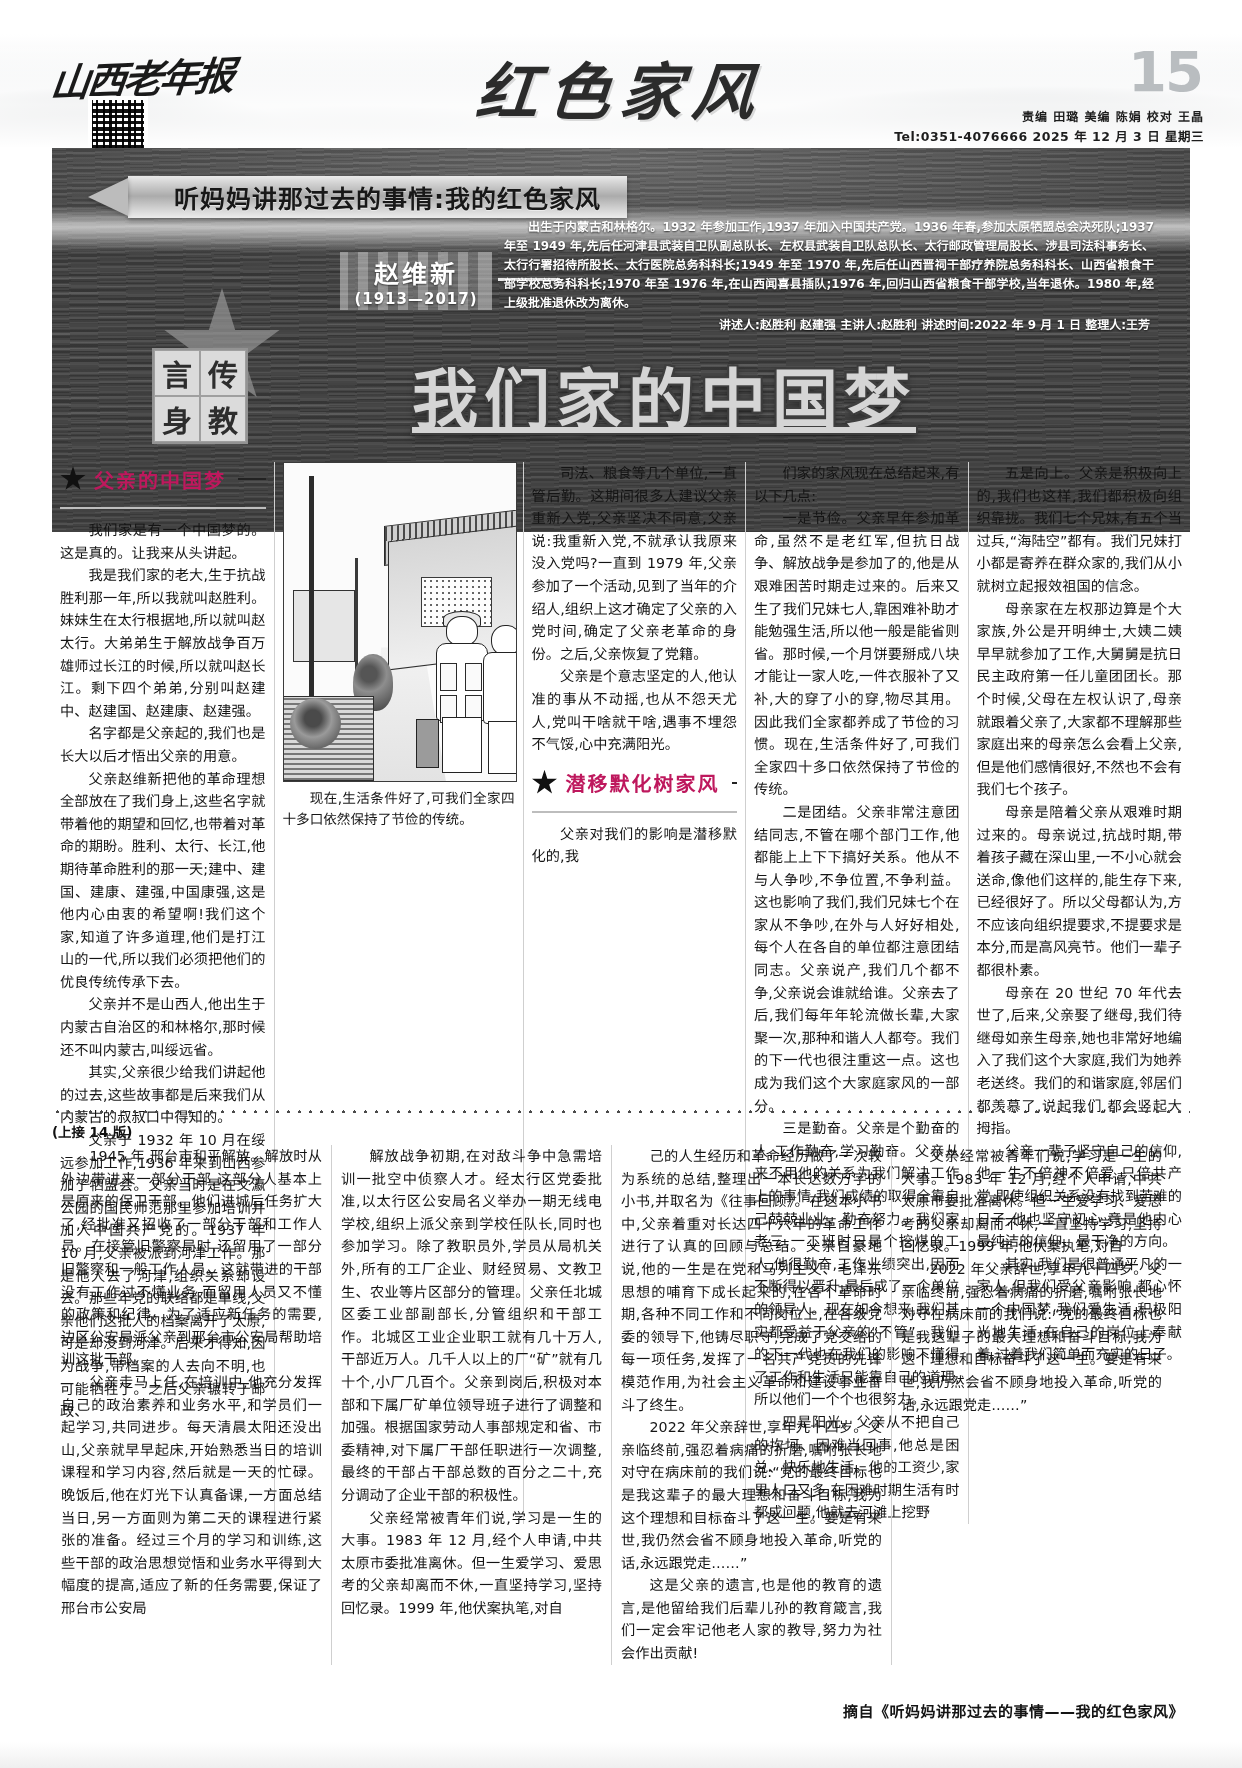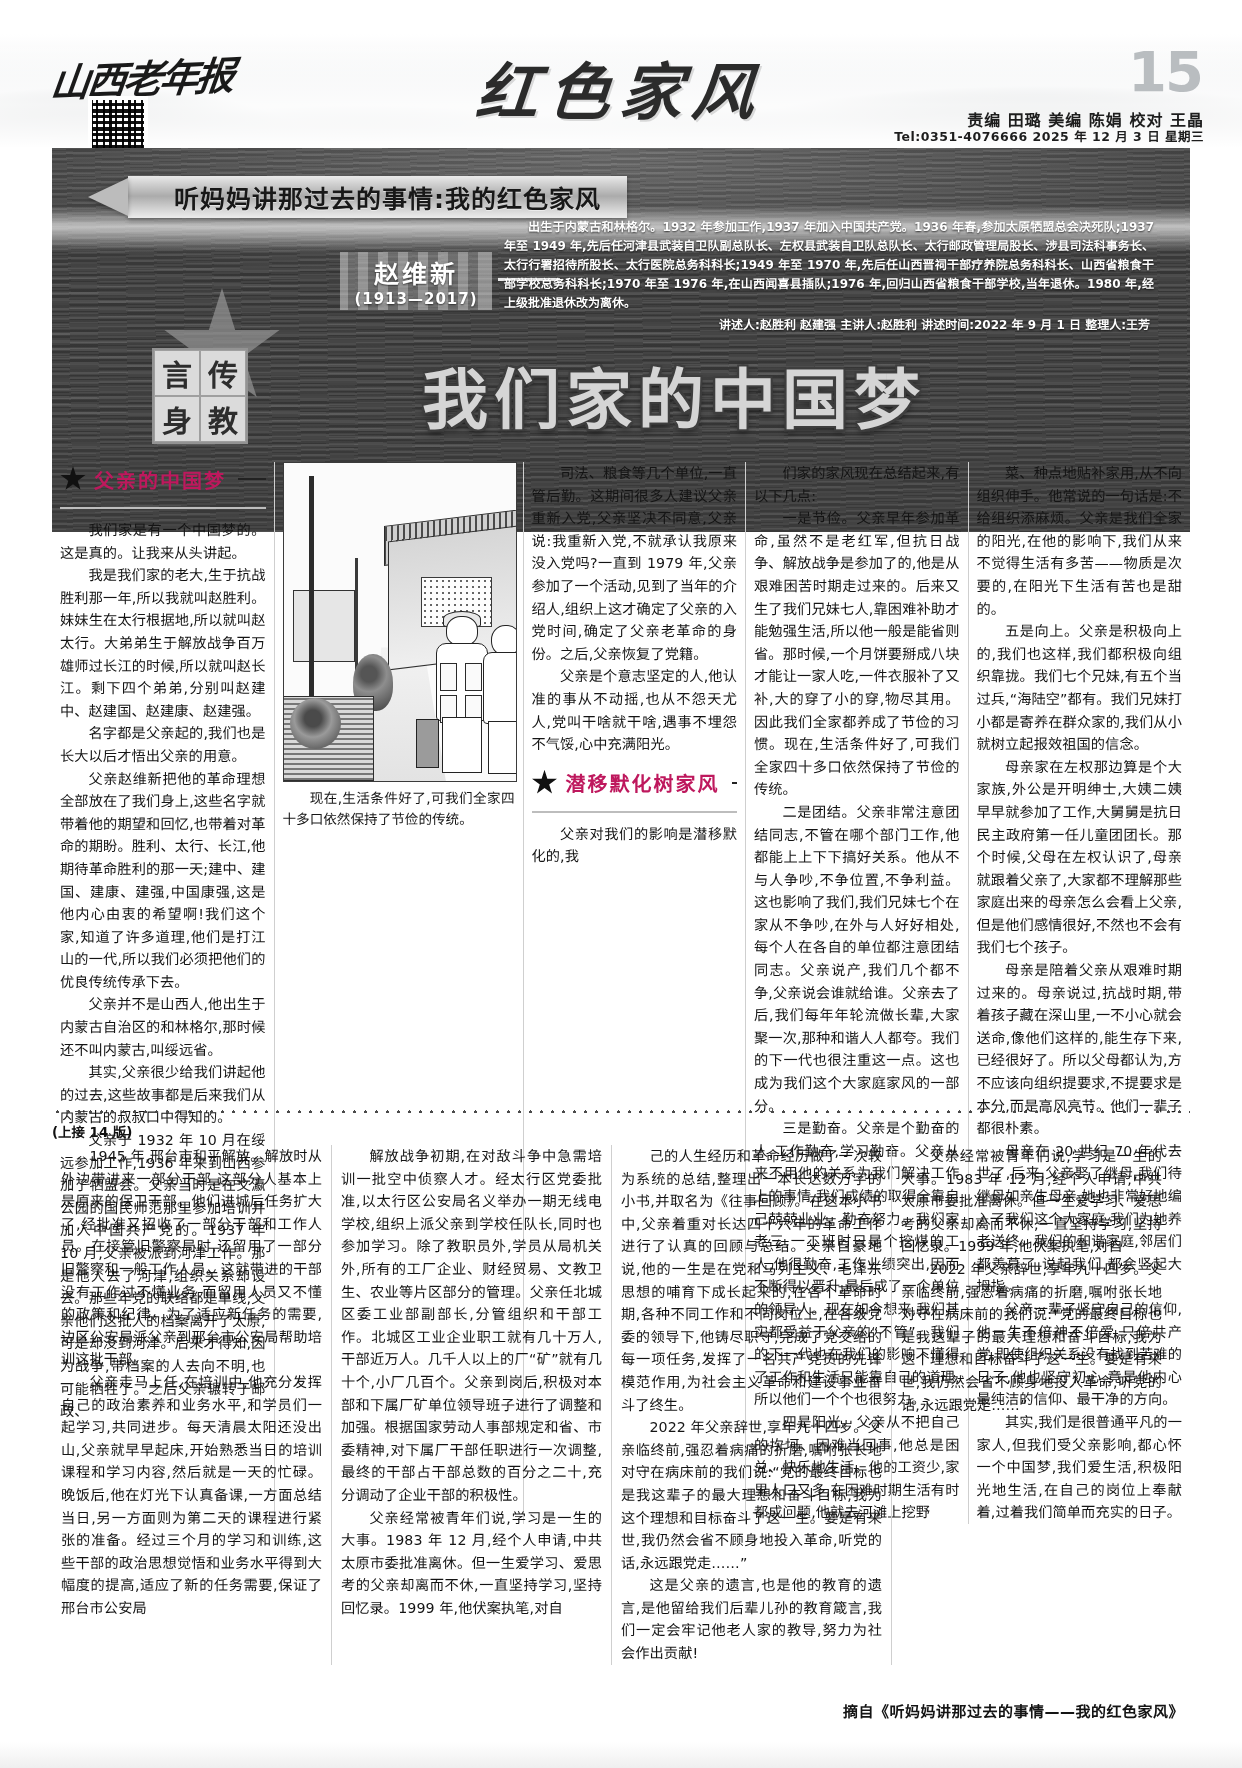--- a/index.html
+++ b/index.html
@@ -51,21 +51,21 @@
     text-shadow:2px 2px 0 rgba(120,120,120,.25);
   }
   .mast-pageno{
     position:absolute;right:40px;top:44px;
     font-family:"DejaVu Sans","Liberation Sans",sans-serif;
     font-size:56px;font-weight:700;color:#b9bdc0;line-height:1;
     letter-spacing:-2px;
   }
   .mast-credits{
     position:absolute;right:38px;top:107px;text-align:center;
-    font-size:16px;font-weight:700;color:#1d1d1d;letter-spacing:1px;white-space:nowrap;
+    font-size:12px;font-weight:700;color:#1d1d1d;letter-spacing:1px;white-space:nowrap;
   }
   .mast-tel{
     position:absolute;right:38px;top:126px;text-align:right;
     font-size:12.5px;font-weight:700;color:#1d1d1d;letter-spacing:.5px;white-space:nowrap;
   }
 
   
   .hero{
     position:absolute;left:52px;top:148px;width:1138px;height:384px;overflow:hidden;
     background:
@@ -151,27 +151,28 @@
     display:grid;grid-template-columns:1fr 1fr;grid-template-rows:1fr 1fr;
     background:#d9dbdc;border:2px solid #8e9497;
   }
   .seal span{
     display:flex;align-items:center;justify-content:center;
     font-size:30px;font-weight:700;color:#2a2d2f;
     border:1px solid #9aa0a3;
     font-family:"DejaVu Serif","Liberation Serif",serif;
   }
   .hero-headline{
-    position:absolute;left:370px;top:198px;
+    position:absolute;left:360px;top:198px;
     font-size:66px;font-weight:700;color:#d2d5d7;letter-spacing:6px;
     font-family:"DejaVu Sans","Liberation Sans",sans-serif;
     text-shadow:
       -2px -2px 0 #3a3f42, 2px -2px 0 #3a3f42, -2px 2px 0 #3a3f42, 2px 2px 0 #3a3f42,
       0 4px 7px rgba(0,0,0,.5);
     white-space:nowrap;
+    text-decoration:underline;
   }
 
   
   .article{position:absolute;left:52px;top:462px;width:1138px;}
   .cols{display:flex;gap:0;}
   .col{width:232px;padding:0 8px;box-sizing:content-box;}
   .col + .col{border-left:1px solid #cfcfcf;}
   p.bodytext{
     margin:0;font-size:14.2px;line-height:22.6px;text-indent:2em;text-align:justify;
     font-family:"DejaVu Sans","Liberation Sans",sans-serif;color:#141414;
@@ -391,21 +392,20 @@
 
       <div class="col">
         <p class="bodytext">们家的家风现在总结起来,有以下几点:</p>
         <p class="bodytext">一是节俭。父亲早年参加革命,虽然不是老红军,但抗日战争、解放战争是参加了的,他是从艰难困苦时期走过来的。后来又生了我们兄妹七人,靠困难补助才能勉强生活,所以他一般是能省则省。那时候,一个月饼要掰成八块才能让一家人吃,一件衣服补了又补,大的穿了小的穿,物尽其用。因此我们全家都养成了节俭的习惯。现在,生活条件好了,可我们全家四十多口依然保持了节俭的传统。</p>
         <p class="bodytext">二是团结。父亲非常注意团结同志,不管在哪个部门工作,他都能上上下下搞好关系。他从不与人争吵,不争位置,不争利益。这也影响了我们,我们兄妹七个在家从不争吵,在外与人好好相处,每个人在各自的单位都注意团结同志。父亲说产,我们几个都不争,父亲说会谁就给谁。父亲去了后,我们每年年轮流做长辈,大家聚一次,那种和谐人人都夸。我们的下一代也很注重这一点。这也成为我们这个大家庭家风的一部分。</p>
         <p class="bodytext">三是勤奋。父亲是个勤奋的人,工作勤奋,学习勤奋。父亲从来不用他的关系为我们解决工作上的事情,我们成绩的取得全靠自己兢兢业业、勤奋努力。我们家老三,一工班时只是个挖煤的工人,他很勤奋,工作业绩突出,因而不断得以晋升,最后成了一个单位的领导人。现在如今想来,我们其实都受益于父亲的“不管”。我们的下一代也在我们的影响下懂得了工作和生活只能靠自己的道理,所以他们一个个也很努力。</p>
         <p class="bodytext">四是阳光。父亲从不把自己的坎坷、困难当回事,他总是困兑、快乐地生活。他的工资少,家里人口又多,在困难时期生活有时都成问题,他就去河滩上挖野</p>
       </div>
 
       <div class="col">
-        <p class="bodytext">菜、种点地贴补家用,从不向组织伸手。他常说的一句话是:不给组织添麻烦。父亲是我们全家的阳光,在他的影响下,我们从来不觉得生活有多苦——物质是次要的,在阳光下生活有苦也是甜的。</p>
         <p class="bodytext">五是向上。父亲是积极向上的,我们也这样,我们都积极向组织靠拢。我们七个兄妹,有五个当过兵,“海陆空”都有。我们兄妹打小都是寄养在群众家的,我们从小就树立起报效祖国的信念。</p>
         <p class="bodytext">母亲家在左权那边算是个大家族,外公是开明绅士,大姨二姨早早就参加了工作,大舅舅是抗日民主政府第一任儿童团团长。那个时候,父母在左权认识了,母亲就跟着父亲了,大家都不理解那些家庭出来的母亲怎么会看上父亲,但是他们感情很好,不然也不会有我们七个孩子。</p>
         <p class="bodytext">母亲是陪着父亲从艰难时期过来的。母亲说过,抗战时期,带着孩子藏在深山里,一不小心就会送命,像他们这样的,能生存下来,已经很好了。所以父母都认为,方不应该向组织提要求,不提要求是本分,而是高风亮节。他们一辈子都很朴素。</p>
         <p class="bodytext">母亲在 20 世纪 70 年代去世了,后来,父亲娶了继母,我们待继母如亲生母亲,她也非常好地编入了我们这个大家庭,我们为她养老送终。我们的和谐家庭,邻居们都羡慕了,说起我们,都会竖起大拇指。</p>
         <p class="bodytext">父亲一辈子坚守自己的信仰,他一生不倍神不倍爱,只倍共产党,即使组织关系没有找到苦难的日子,他也坚守初心,竟是他内心最纯洁的信仰、最干净的方向。</p>
         <p class="bodytext">其实,我们是很普通平凡的一家人,但我们受父亲影响,都心怀一个中国梦,我们爱生活,积极阳光地生活,在自己的岗位上奉献着,过着我们简单而充实的日子。</p>
       </div>
 
     </div>
   </div>

